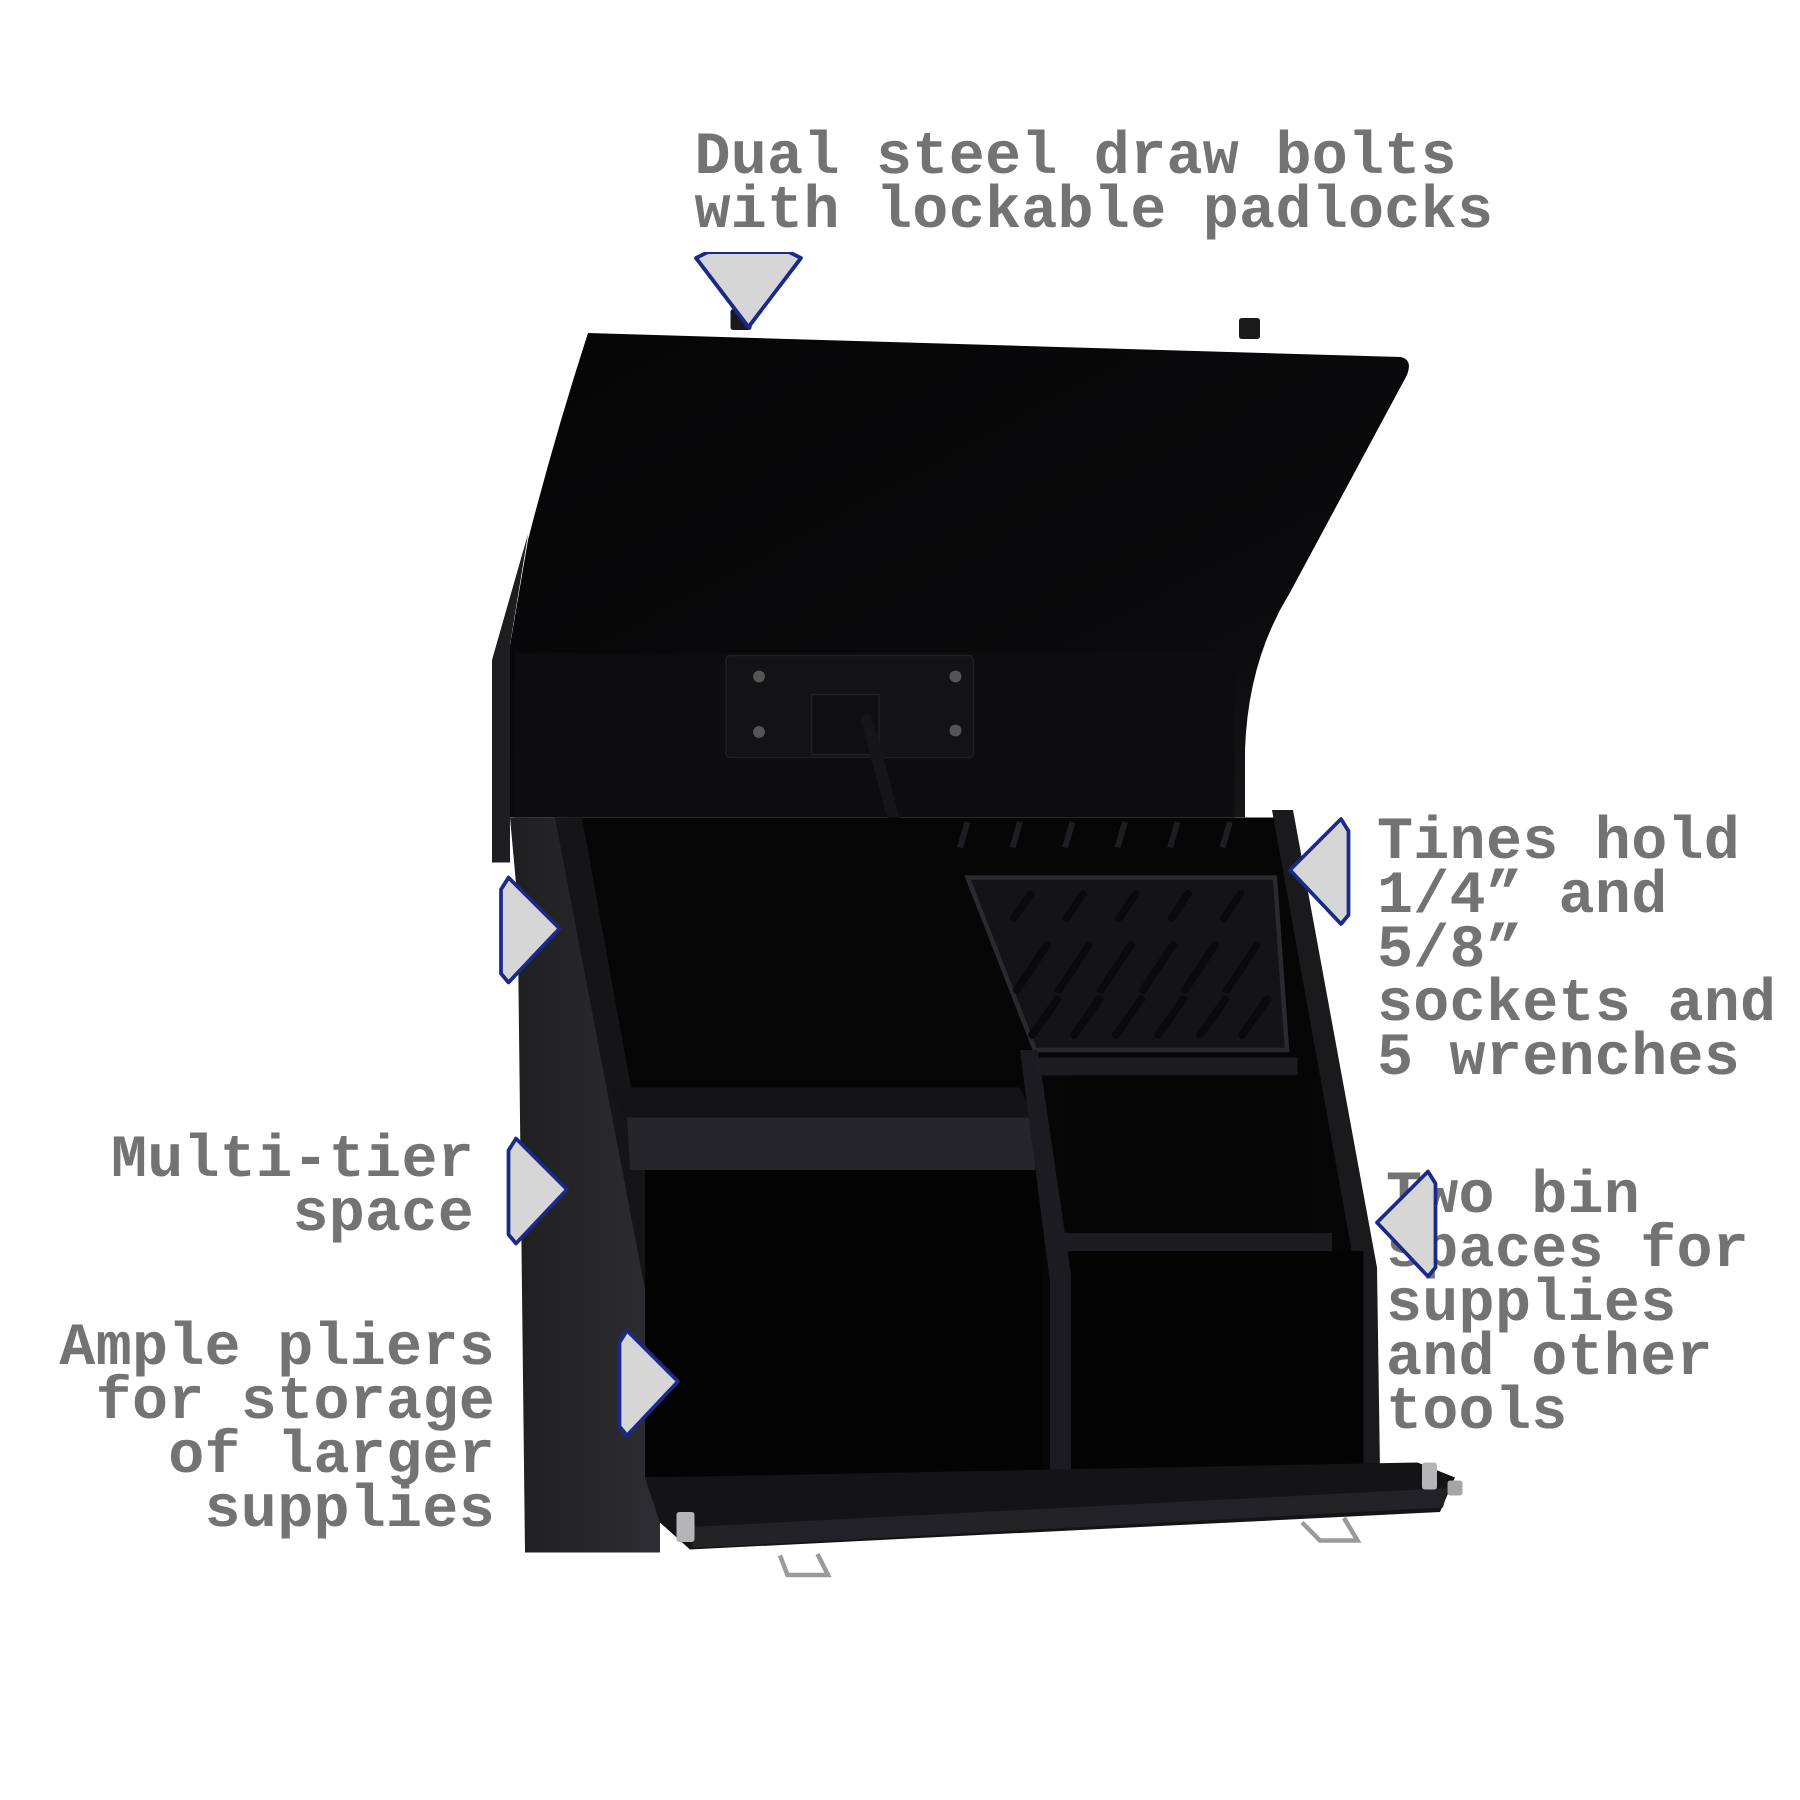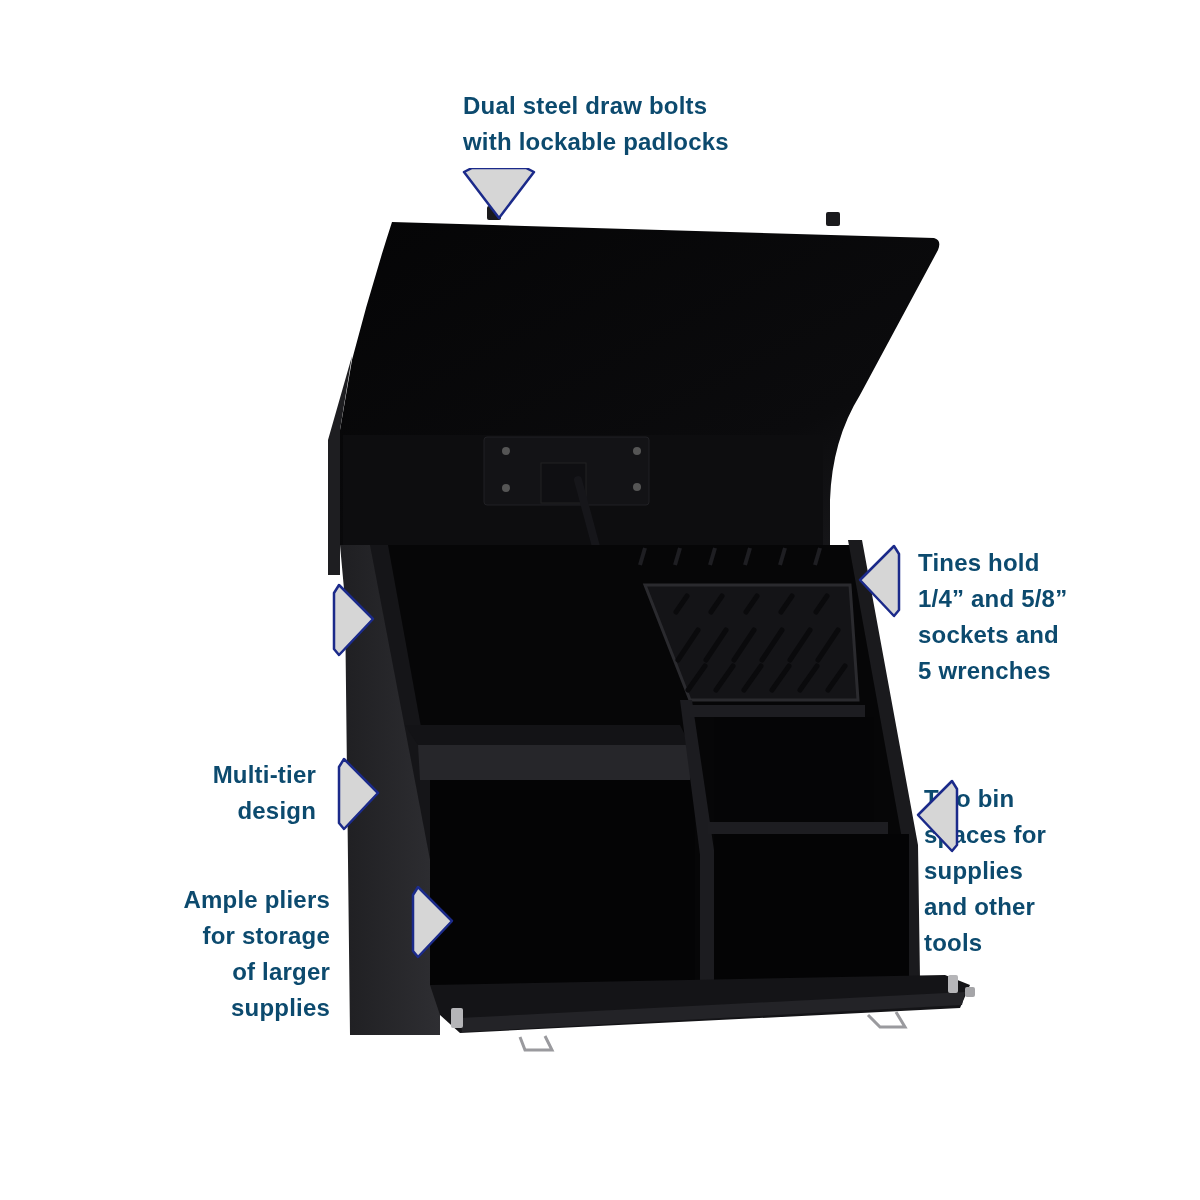--- a/index.html
+++ b/index.html
@@ -1,24 +1,24 @@
 <!DOCTYPE html>
 <html><head>
 <meta charset="utf-8">
 <style>
   html, body { margin:0; padding:0; background:#ffffff; }
   #stage { position:relative; width:1200px; height:1200px; overflow:hidden; background:#ffffff; }
   #product { position:absolute; left:0; top:0; width:1200px; height:1200px; }
   .callout-text {
     position:absolute;
-    font-family:Liberation Sans, sans-serif;
+    font-family:Liberation Mono, monospace;
     font-weight:bold;
-    font-size:24px;
+    font-size:40px;
     line-height:36px;
-    color:#0c4a6e;
+    color:#737373;
     letter-spacing:0.2px;
     white-space:pre-line;
   }
   .callout-text.right-align { text-align:right; }
   .callout-text.left-align { text-align:left; }
   .marker { position:absolute; }
 </style>
 </head>
 <body>
 
@@ -125,21 +125,21 @@
 with lockable padlocks</div>
   <svg class="marker" width="74" height="56" style="left:462px; top:168px;" viewBox="0 0 74 56">
     <polygon points="2,4 10,0 64,0 72,4 37,50" fill="#d6d6d6" stroke="#1b2a8a" stroke-width="2.5" stroke-linejoin="round"></polygon>
   </svg>
 
   <svg class="marker" width="46" height="76" style="left:331px; top:583px;" viewBox="0 0 46 76">
     <polygon points="8,2 42,36 8,72 3,66 3,10" fill="#d6d6d6" stroke="#1b2a8a" stroke-width="2.5" stroke-linejoin="round"></polygon>
   </svg>
 
   <div class="callout-text right-align" style="right:884px; top:757px;">Multi-tier
-design</div>
+space</div>
   <svg class="marker" width="46" height="76" style="left:336px; top:757px;" viewBox="0 0 46 76">
     <polygon points="8,2 42,36 8,72 3,66 3,10" fill="#d6d6d6" stroke="#1b2a8a" stroke-width="2.5" stroke-linejoin="round"></polygon>
   </svg>
 
   <div class="callout-text right-align" style="right:870px; top:882px;">Ample pliers
 for storage
 of larger
 supplies</div>
   <svg class="marker" width="46" height="76" style="left:410px; top:885px;" viewBox="0 0 46 76">
     <polygon points="8,2 42,36 8,72 3,66 3,10" fill="#d6d6d6" stroke="#1b2a8a" stroke-width="2.5" stroke-linejoin="round"></polygon>

